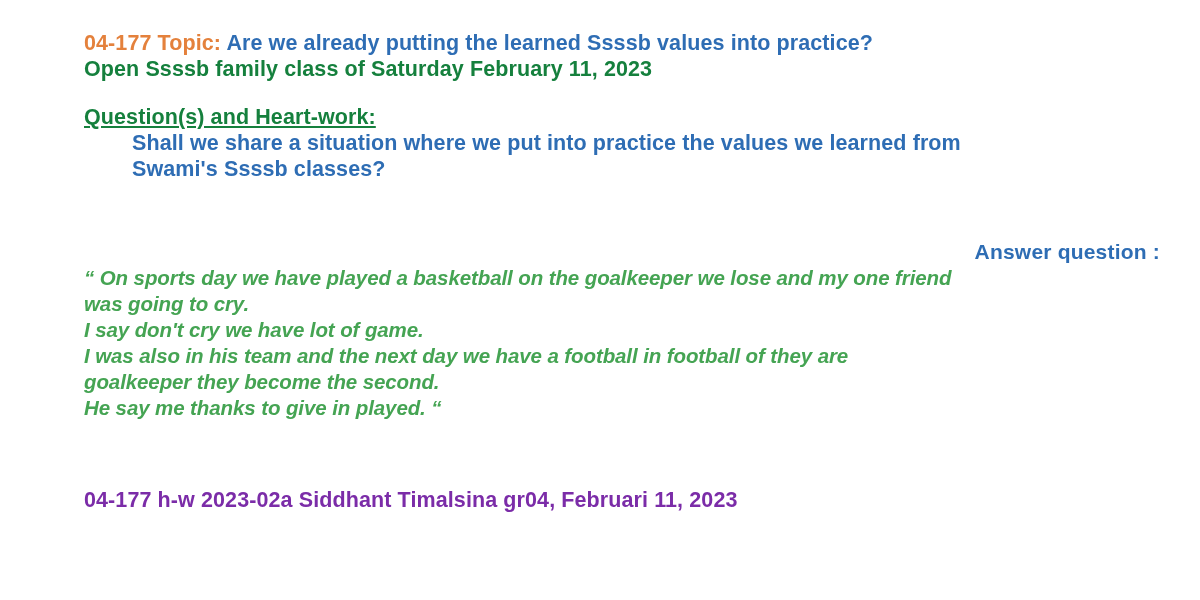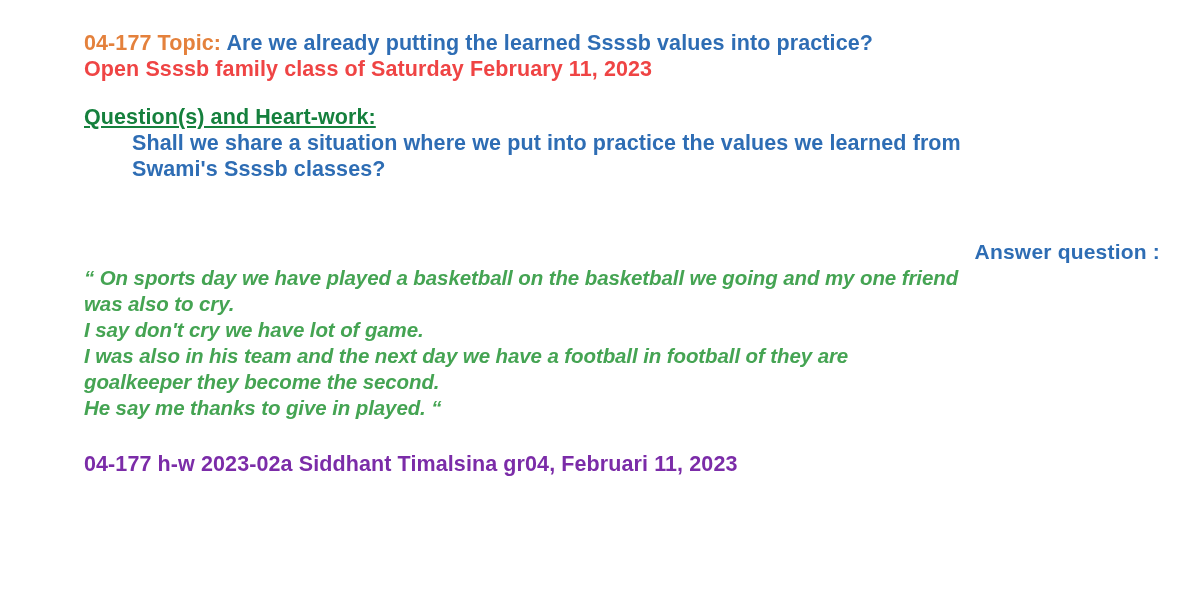--- a/index.html
+++ b/index.html
@@ -42,21 +42,21 @@
     font-weight: bold;
     letter-spacing: 0.1px;
   }
   .topic-label {
     color: #E4813C;
   }
   .topic-text {
     color: #2E6DB4;
   }
   .topic-sub {
-    color: #ef4444;
+    color: #15803d;
   }
 
   .gap-1 { height: 22px; }
   .gap-2 { height: 56px; }
   .gap-3 { height: 30px; }
 
   
   .question-block {
     font-size: 21.5px;
     line-height: 26px;
@@ -95,20 +95,21 @@
     white-space: pre-wrap;
   }
 
   
   .footer-block {
     color: #7B2CA8;
     font-size: 21.5px;
     line-height: 26px;
     font-weight: bold;
     letter-spacing: 0.1px;
+    margin-top: 36px;
   }
 </style>
 </head>
 <body>
 
 <div class="slide">
 
   <div class="block topic-block">
     <div class="line"><span class="topic-label">04-177 Topic: </span><span class="topic-text">Are we already putting the learned Ssssb values into practice?</span></div>
     <div class="line topic-sub">Open Ssssb family class of Saturday February 11, 2023</div>
@@ -120,22 +121,22 @@
     <div class="line question-label">Question(s) and Heart-work:</div>
     <div class="line question-text">Shall we share a situation where we put into practice the values we learned from</div>
     <div class="line question-text">Swami's Ssssb classes?</div>
   </div>
 
   <div class="gap-2"></div>
 
   <div class="block">
     <div class="line answer-label">Answer question :</div>
     <div class="answer-body">
-      <div class="line">“ On sports day we have played a basketball on the basketball we going and my one friend</div>
-      <div class="line">was also to cry.</div>
+      <div class="line">“ On sports day we have played a basketball on the goalkeeper we lose and my one friend</div>
+      <div class="line">was going to cry.</div>
       <div class="line">I say don't cry we have lot of game.</div>
       <div class="line">I was also in his team and the next day we have a football in football of they are</div>
       <div class="line">goalkeeper they become the second.</div>
       <div class="line">He say me thanks to give in played. “</div>
     </div>
   </div>
 
   <div class="gap-3"></div>
 
   <div class="block footer-block">

